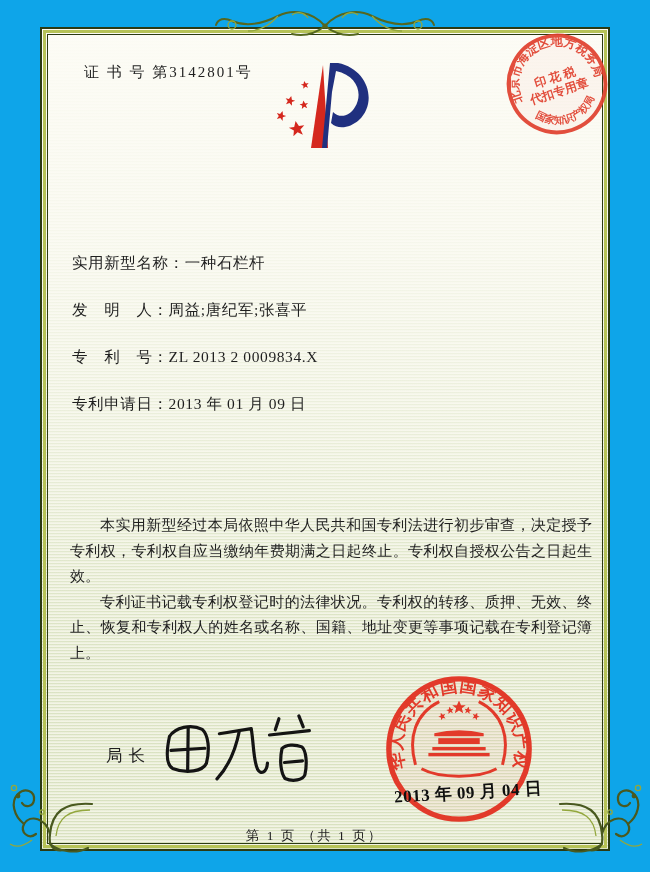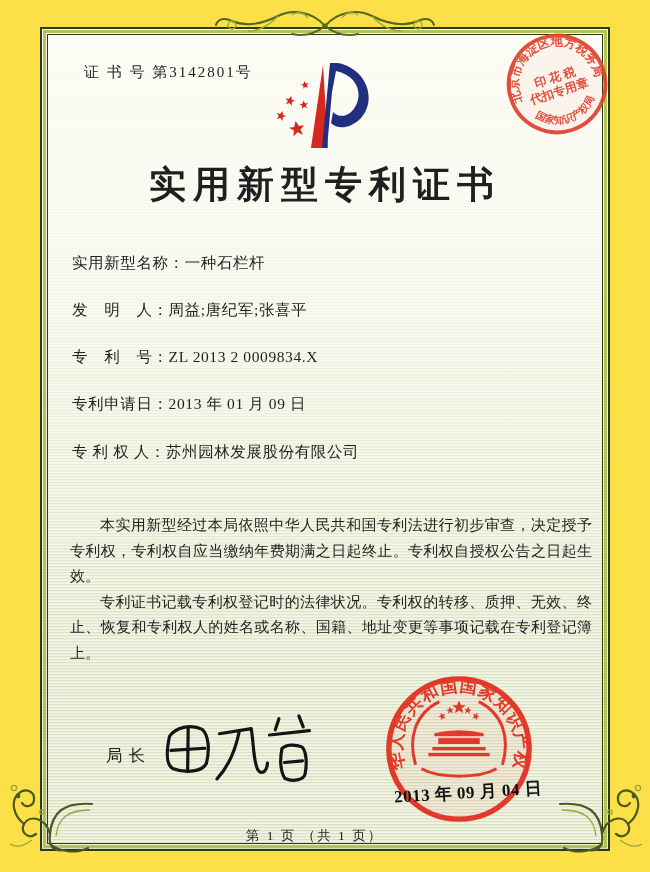--- a/index.html
+++ b/index.html
@@ -1,18 +1,18 @@
 <!DOCTYPE html>
 <html><head>
 <meta charset="utf-8">
 <style>
   html,body{margin:0;padding:0;background:#ffffff;}
   .page{
     position:relative;width:650px;height:872px;overflow:hidden;
-    background:#fde047;
+    background:#0ea5e9;
     font-family:"Liberation Serif","DejaVu Serif",serif;
     color:#1f1f1f;
   }
   
   .frame{
     position:absolute;left:40px;top:27px;width:570px;height:824px;
     box-sizing:border-box;border:2px solid #2c3a12;
     background:
       linear-gradient(180deg, rgba(253,252,246,0.97) 0%, rgba(253,252,246,0.82) 26%,
         rgba(253,252,246,0.5) 50%, rgba(253,252,246,0.18) 72%, rgba(253,252,246,0.06) 100%),
@@ -125,27 +125,25 @@
         <textPath href="#stamp-top-arc" startOffset="50%" text-anchor="middle">北京市海淀区地方税务局</textPath>
       </text>
       <text x="60" y="57" text-anchor="middle" font-size="12.5" font-weight="bold">印 花 税</text>
       <text x="60" y="72" text-anchor="middle" font-size="12.5" font-weight="bold">代扣专用章</text>
       <text font-size="10.5" font-weight="bold">
         <textPath href="#stamp-bottom-arc" startOffset="50%" text-anchor="middle">国家知识产权局</textPath>
       </text>
     </g>
   </svg>
 
-  <div class="abs title">实用新型专利证书</div>
 
   <div class="abs field f0"><span>实用新型名称：</span><span>一种石栏杆</span></div>
   <div class="abs field f1"><span>发　明　人：</span><span>周益;唐纪军;张喜平</span></div>
   <div class="abs field f2"><span>专　利　号：</span><span>ZL 2013 2 0009834.X</span></div>
   <div class="abs field f3"><span>专利申请日：</span><span>2013 年 01 月 09 日</span></div>
-  <div class="abs field f4"><span>专 利 权 人：</span><span>苏州园林发展股份有限公司</span></div>
 
   <div class="abs body-text">
     <p>本实用新型经过本局依照中华人民共和国专利法进行初步审查，决定授予专利权，专利权自应当缴纳年费期满之日起终止。专利权自授权公告之日起生效。</p>
     <p>专利证书记载专利权登记时的法律状况。专利权的转移、质押、无效、终止、恢复和专利权人的姓名或名称、国籍、地址变更等事项记载在专利登记簿上。</p>
   </div>
 
   <div class="abs signer-label">局长</div>
   <svg class="abs signature-svg" width="175" height="100" viewBox="0 0 175 100" aria-label="田力普">
     <g fill="none" stroke="#141414" stroke-width="3.2" stroke-linecap="round" stroke-linejoin="round" transform="rotate(-2 85 50)">
       <path d="M14,34 C10,50 10,62 16,66 C30,72 46,70 50,62 C54,48 53,34 47,28 C36,22 20,25 14,34"></path>

